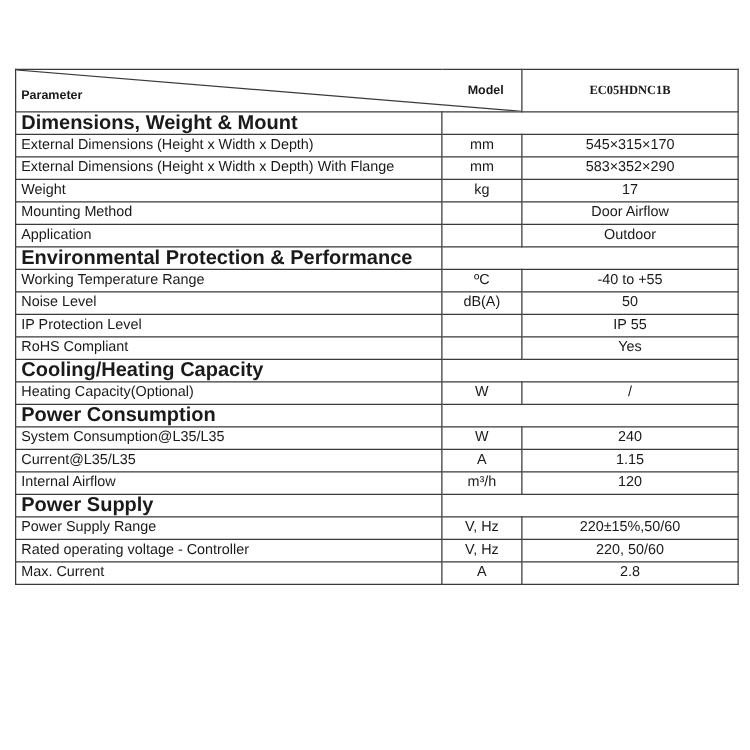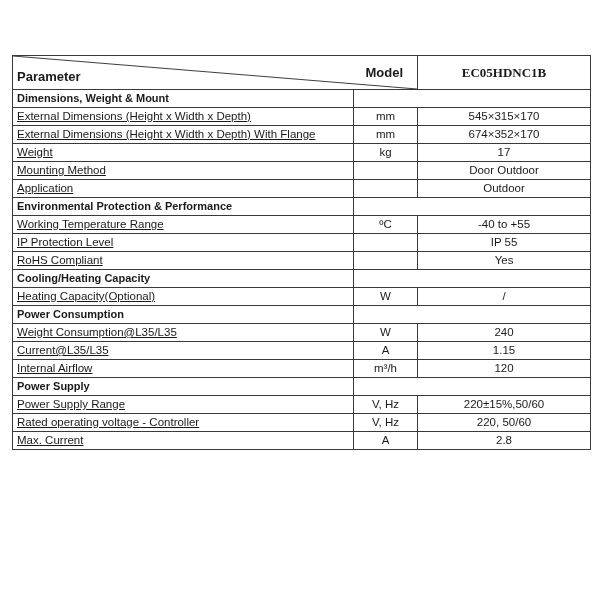--- a/index.html
+++ b/index.html
@@ -32,21 +32,21 @@
       height: 17px;
       padding: 0 4px;
       line-height: 17px;
       white-space: nowrap;
       overflow: hidden;
     }
     .spec-table .hdr-row td {
       height: 33px;
       line-height: 33px;
       font-weight: bold;
-      font-size: 13px;
+      font-size: 10px;
     }
     .hdr-param {
       position: relative;
       padding-left: 5px;
     }
     .hdr-diag {
       position: absolute;
       left: 0;
       top: 0;
       width: 100%;
@@ -56,28 +56,27 @@
     .hdr-param-text {
       position: relative;
       top: 4px;
     }
     .hdr-value {
       text-align: center;
       font-family: Liberation Serif, serif;
     }
     .section td.sec-label {
       font-weight: bold;
-      font-size: 11px;
+      font-size: 16px;
     }
     .unit, .value {
       text-align: center;
     }
     .param {
       padding-left: 5px;
-      text-decoration: underline;
     }
   </style>
 </head>
 <body>
 
 <table class="spec-table">
   <colgroup>
     <col class="c-param">
     <col class="c-unit">
     <col class="c-value">
@@ -99,48 +98,53 @@
       <td colspan="2"></td>
     </tr>
     <tr>
       <td class="param">External Dimensions (Height x Width x Depth)</td>
       <td class="unit">mm</td>
       <td class="value">545×315×170</td>
     </tr>
     <tr>
       <td class="param">External Dimensions (Height x Width x Depth) With Flange</td>
       <td class="unit">mm</td>
-      <td class="value">674×352×170</td>
+      <td class="value">583×352×290</td>
     </tr>
     <tr>
       <td class="param">Weight</td>
       <td class="unit">kg</td>
       <td class="value">17</td>
     </tr>
     <tr>
       <td class="param">Mounting Method</td>
       <td class="unit"></td>
-      <td class="value">Door Outdoor</td>
+      <td class="value">Door Airflow</td>
     </tr>
     <tr>
       <td class="param">Application</td>
       <td class="unit"></td>
       <td class="value">Outdoor</td>
     </tr>
 
     <tr class="section">
       <td class="sec-label">Environmental Protection &amp; Performance</td>
       <td colspan="2"></td>
     </tr>
     <tr>
       <td class="param">Working Temperature Range</td>
       <td class="unit">ºC</td>
       <td class="value">-40 to +55</td>
     </tr>
     <tr>
+      <td class="param">Noise Level</td>
+      <td class="unit">dB(A)</td>
+      <td class="value">50</td>
+    </tr>
+    <tr>
       <td class="param">IP Protection Level</td>
       <td class="unit"></td>
       <td class="value">IP 55</td>
     </tr>
     <tr>
       <td class="param">RoHS Compliant</td>
       <td class="unit"></td>
       <td class="value">Yes</td>
     </tr>
 
@@ -152,21 +156,21 @@
       <td class="param">Heating Capacity(Optional)</td>
       <td class="unit">W</td>
       <td class="value">/</td>
     </tr>
 
     <tr class="section">
       <td class="sec-label">Power Consumption</td>
       <td colspan="2"></td>
     </tr>
     <tr>
-      <td class="param">Weight Consumption@L35/L35</td>
+      <td class="param">System Consumption@L35/L35</td>
       <td class="unit">W</td>
       <td class="value">240</td>
     </tr>
     <tr>
       <td class="param">Current@L35/L35</td>
       <td class="unit">A</td>
       <td class="value">1.15</td>
     </tr>
 
     <tr>

